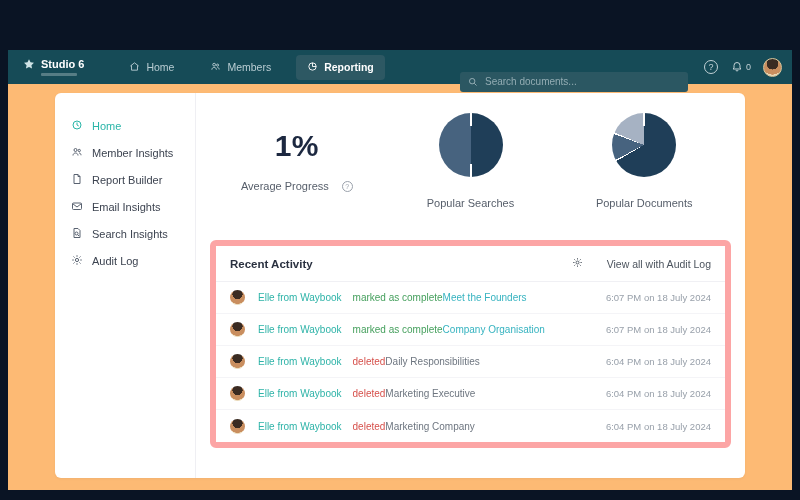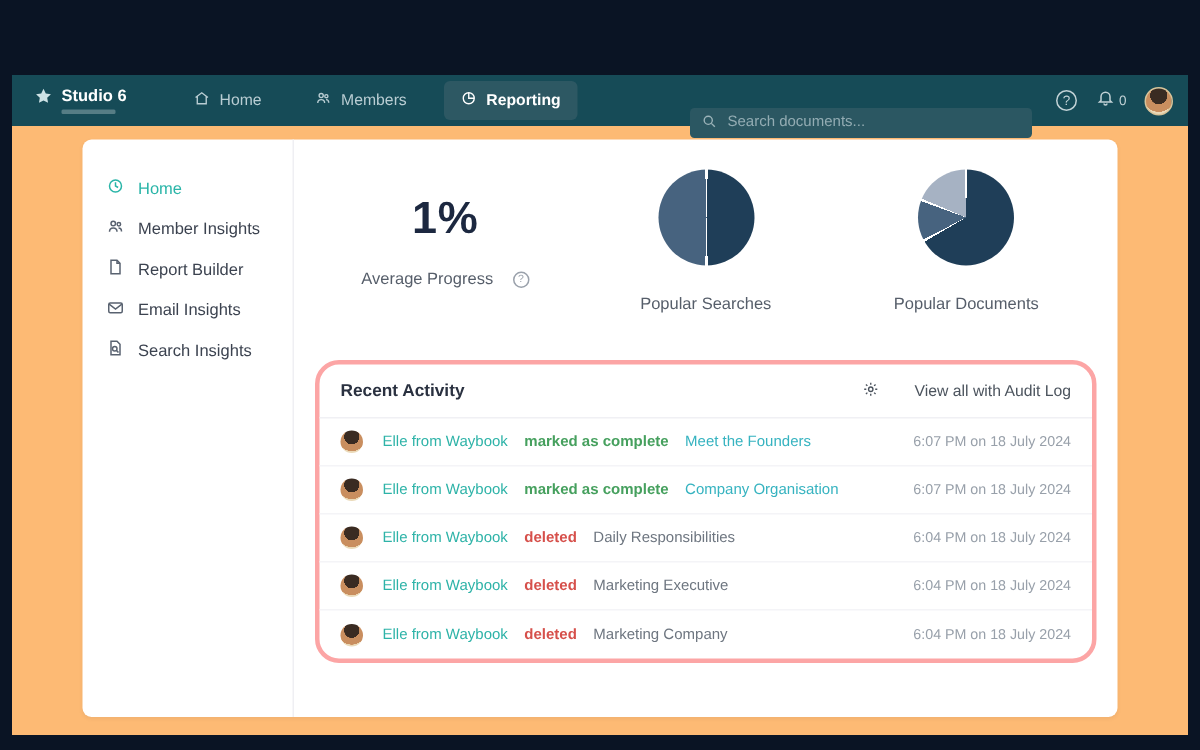--- a/index.html
+++ b/index.html
@@ -81,39 +81,39 @@
     display: flex; gap: 13px; align-items: center;
   }
   .pie { width: 64px; height: 64px; border-radius: 50%; }
   .pie + .stat-label { margin-top: 20px; }
   .info-dot {
     width: 11px; height: 11px; border: 1px solid #9aa1ab; border-radius: 50%;
     color: #9aa1ab; font-size: 7px; display: inline-flex; align-items: center;
     justify-content: center; cursor: pointer;
   }
   
-  .card { border: 3px solid #fca5a5; border-radius: 16px; background: #fff; }
+  .card { border: 6px solid #fca5a5; border-radius: 6px; background: #fff; }
   .card-header {
     display: flex; justify-content: space-between; align-items: center;
     height: 36px; padding: 0 14px; border-bottom: 1px solid #f0f0f4;
   }
   .card-title { font-size: 11.5px; font-weight: bold; color: #2a3140; }
   .view-all { display: flex; gap: 24px; align-items: center; font-size: 10.5px; color: #4c545e; cursor: pointer; }
   .view-all svg { width: 11px; height: 11px; }
   .row {
     display: flex; align-items: center; height: 32px; padding: 0 14px;
     border-bottom: 1px solid #f4f4f7; font-size: 10px; white-space: nowrap;
   }
   .row:last-child { border-bottom: none; }
   .row-avatar {
     width: 15px; height: 15px; border-radius: 50%; margin-right: 13px; flex: none;
     background: radial-gradient(circle at 50% 28%, #3a2b22 0 38%, #c98e5f 39% 72%, #ead9b8 73%);
   }
   .user { color: #2eb3a8; margin-right: 11px; cursor: pointer; }
-  .action { font-weight: bold; margin-right: 11px; }
+  .action { font-weight: normal; }
   .action.complete { color: #46a05e; }
   .action.deleted { color: #d6504b; }
   .target.link { color: #36b3c0; cursor: pointer; }
   .target.plain { color: #6e7680; }
   .row-time { margin-left: auto; color: #98a0aa; font-size: 9.5px; }
 </style>
 </head>
 <body>
 
 <div class="viewport">
@@ -221,20 +221,27 @@
               </svg></span>
           <span>Email Insights</span>
         </div>
         <div class="side-item">
           <span><svg viewBox="0 0 24 24" fill="none" stroke="currentColor" stroke-width="2">
                 <path d="M6 3h8l4 4v14H6z"></path>
                 <circle cx="11" cy="13" r="3"></circle>
                 <path d="M13.5 15.5L16 18"></path>
               </svg></span>
           <span>Search Insights</span>
+        </div>
+        <div class="side-item">
+          <span><svg viewBox="0 0 24 24" fill="none" stroke="currentColor" stroke-width="2">
+                <circle cx="12" cy="12" r="3.2"></circle>
+                <path d="M12 2.5v3M12 18.5v3M2.5 12h3M18.5 12h3M5 5l2.1 2.1M16.9 16.9L19 19M19 5l-2.1 2.1M7.1 16.9L5 19"></path>
+              </svg></span>
+          <span>Audit Log</span>
         </div>
       </aside>
 
       <main class="main">
         <div class="stats">
           <div class="stat">
             <div class="stat-value">1%</div>
             <div class="stat-label">
               <span>Average Progress</span>
               <span class="info-dot">

